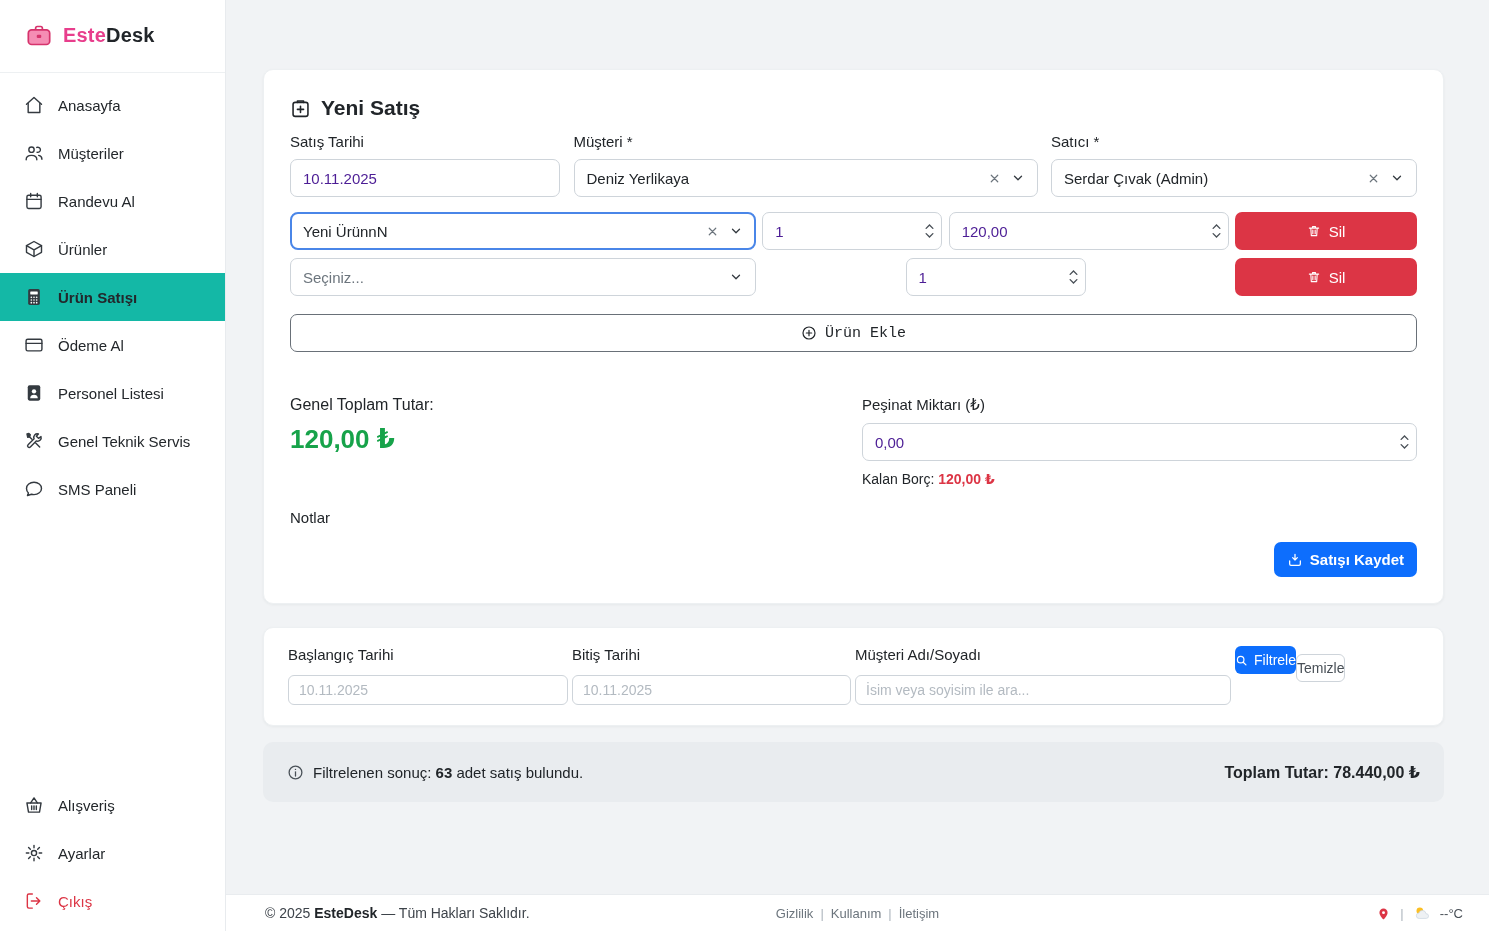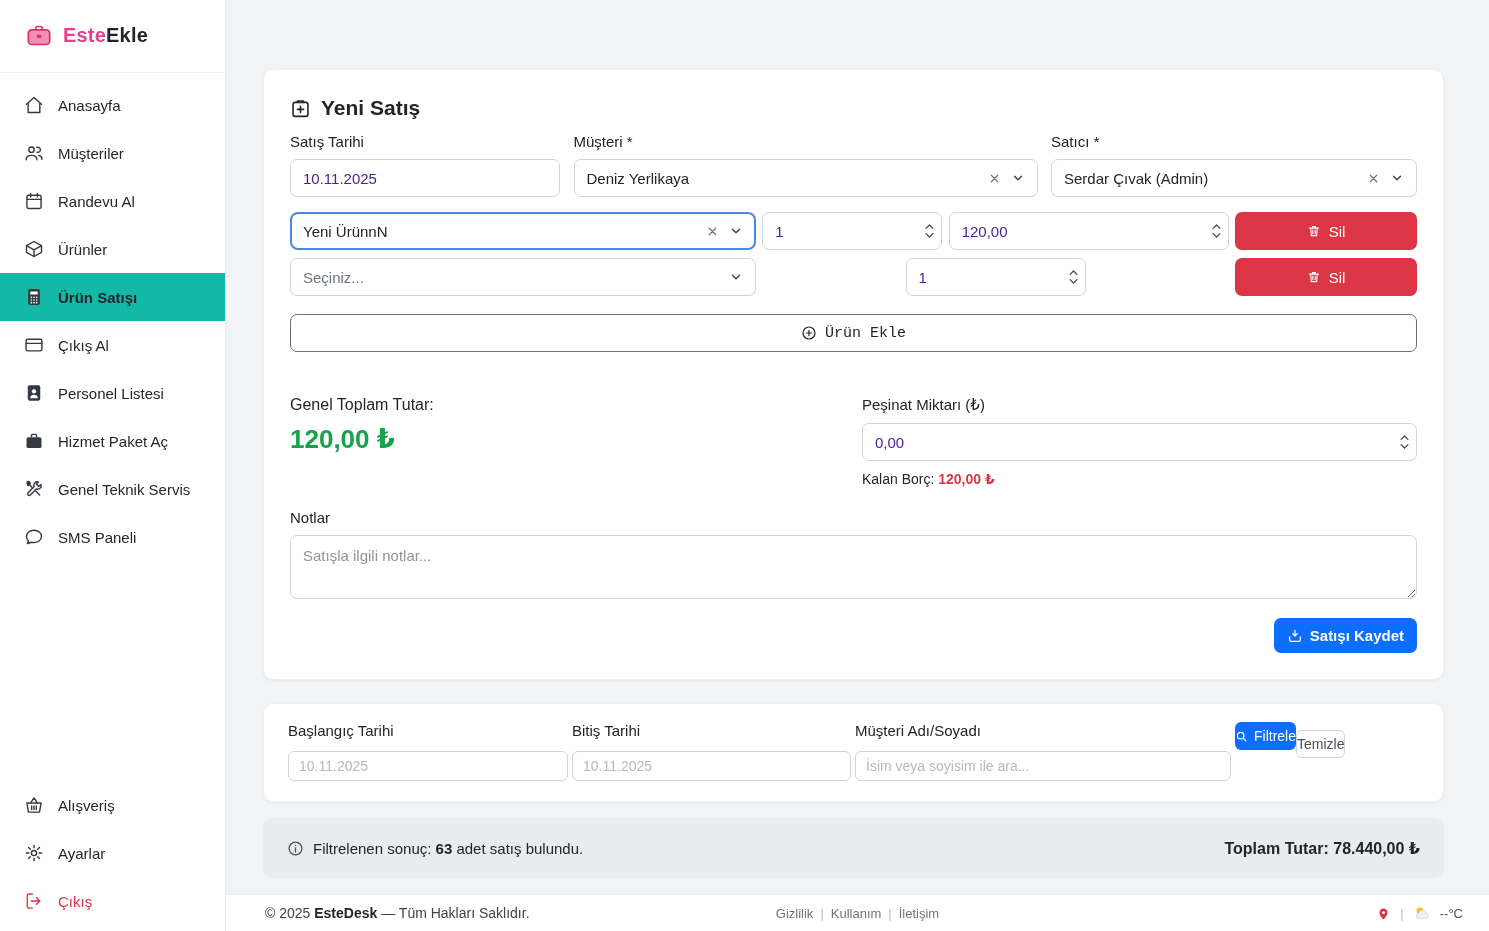--- a/index.html
+++ b/index.html
@@ -103,21 +103,21 @@
 </head>
 <body>
 
 <aside class="sidebar">
   <div class="logo-row">
     <svg width="30" height="27" viewBox="0 0 24 24">
       <rect x="2.5" y="7" width="19" height="13" rx="3" fill="#f58db4" stroke="#d6336c" stroke-width="1.5"></rect>
       <path d="M9 7V5.5A1.5 1.5 0 0 1 10.5 4h3A1.5 1.5 0 0 1 15 5.5V7" fill="none" stroke="#d6336c" stroke-width="1.5"></path>
       <rect x="10" y="11.3" width="4" height="3" rx="1" fill="#d6336c"></rect>
     </svg>
-    <div class="logo-text"><span class="p1">Este</span><span>Ekle</span></div>
+    <div class="logo-text"><span class="p1">Este</span><span>Desk</span></div>
   </div>
 
   <nav class="menu">
     <div class="menu-item">
       <span class="icon">
           <svg width="20" height="20" viewBox="0 0 24 24" fill="none" stroke="currentColor" stroke-width="1.7" stroke-linecap="round" stroke-linejoin="round">
             <path d="M3 11 12 3l9 8"></path>
             <path d="M5 10v11h14V10"></path>
           </svg>
         </span>
@@ -172,40 +172,31 @@
         </span>
       <span>Ürün Satışı</span>
     </div>
     <div class="menu-item">
       <span class="icon">
           <svg width="20" height="20" viewBox="0 0 24 24" fill="none" stroke="currentColor" stroke-width="1.7" stroke-linecap="round" stroke-linejoin="round">
             <rect x="2.5" y="5" width="19" height="14" rx="2"></rect>
             <path d="M2.5 10h19"></path>
           </svg>
         </span>
-      <span>Çıkış Al</span>
+      <span>Ödeme Al</span>
     </div>
     <div class="menu-item">
       <span class="icon">
           <svg width="20" height="20" viewBox="0 0 24 24">
             <rect x="4.5" y="2.8" width="15" height="18.4" rx="2.2" fill="currentColor"></rect>
             <circle cx="12" cy="10" r="2.6" fill="#fff"></circle>
             <path d="M7.4 18.2c0-2.6 2.1-4 4.6-4s4.6 1.4 4.6 4z" fill="#fff"></path>
           </svg>
         </span>
       <span>Personel Listesi</span>
-    </div>
-    <div class="menu-item">
-      <span class="icon">
-          <svg width="20" height="20" viewBox="0 0 24 24">
-            <rect x="3" y="7.5" width="18" height="13" rx="2" fill="currentColor"></rect>
-            <path d="M9 7.5V5.2A1.2 1.2 0 0 1 10.2 4h3.6A1.2 1.2 0 0 1 15 5.2v2.3" fill="none" stroke="currentColor" stroke-width="1.7"></path>
-          </svg>
-        </span>
-      <span>Hizmet Paket Aç</span>
     </div>
     <div class="menu-item">
       <span class="icon">
           <svg width="20" height="20" viewBox="0 0 24 24" fill="none" stroke="currentColor" stroke-width="1.7" stroke-linecap="round" stroke-linejoin="round">
             <path d="M4.8 5.3 9.6 10M14 14.4l4.8 4.8"></path>
             <path d="M3.6 3.6 5.9 3l1.6 1.6-.7 2.3-2.3.7z" fill="currentColor"></path>
             <path d="M20.4 6.7a4.2 4.2 0 0 1-5.7 5.2l-7.1 7.2a1.9 1.9 0 0 1-2.7-2.7l7.2-7.1a4.2 4.2 0 0 1 5.2-5.7L14.8 6.2l2.6 2.6z"></path>
           </svg>
         </span>
       <span>Genel Teknik Servis</span>
@@ -411,21 +402,20 @@
                 <path d="M1.5 1.5 6 6l4.5-4.5" fill="none" stroke="#495057" stroke-width="1.8" stroke-linecap="round"></path>
               </svg>
           </span>
         </div>
         <div class="kalan"><span>Kalan Borç:</span> <span class="kv">120,00 ₺</span></div>
       </div>
     </div>
 
     <div class="notes">
       <label>Notlar</label>
-      <textarea class="input" placeholder="Satışla ilgili notlar..." style=""></textarea>
     </div>
 
     <div class="save-row">
       <button class="btn-save">
         <svg width="16" height="16" viewBox="0 0 24 24" fill="none" stroke="#fff" stroke-width="1.9" stroke-linecap="round" stroke-linejoin="round">
             <path d="M12 3.5V12M8.5 8.5 12 12l3.5-3.5"></path>
             <path d="M4 13.5v4.5a2 2 0 0 0 2 2h12a2 2 0 0 0 2-2v-4.5"></path>
           </svg>
         <span>Satışı Kaydet</span>
       </button>

